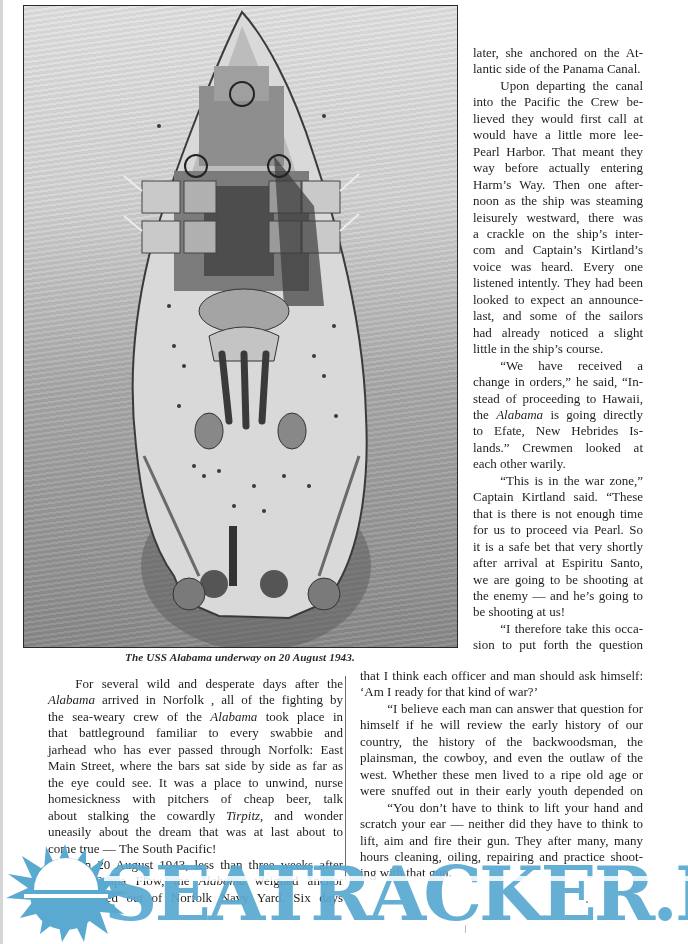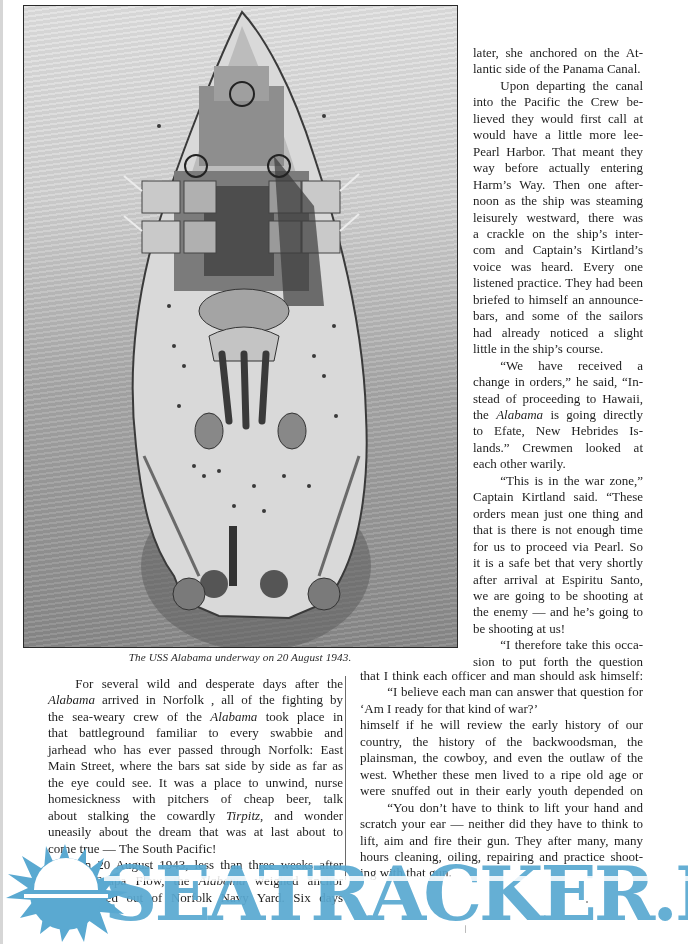--- a/index.html
+++ b/index.html
@@ -19,21 +19,21 @@
   }
   .photo svg { position:absolute; left:0; top:0; }
   .col { position:absolute; font-size:13px; line-height:16.45px; text-align:justify; }
   .line { display:block; text-align:justify; text-align-last:justify; white-space:nowrap; overflow:visible; }
   .line.last { text-align-last:left; }
   .right-narrow { left:473px; top:45px; width:170px; }
   .right-wide { left:360px; top:668px; width:283px; }
   .left-col { left:48px; top:676px; width:295px; }
   .caption {
     position:absolute; left:120px; top:651px; width:240px; text-align:center;
-    font-style:italic; font-size:11.2px; color:#2a2a2a; letter-spacing:0.1px;
+    font-style:italic; font-size:11.2px; color:#2a2a2a; letter-spacing:0.1px;font-weight:bold;
   }
   em { }
   .gutter-rule { position:absolute; left:345px; top:676px; width:1px; height:204px; background:#6a6a6a; }
   .wm-logo { position:absolute; left:0px; top:838px; width:130px; height:106px; }
   .wm-text {
     position:absolute; left:104px; top:858px; width:584px; height:72px;
     font-family:"DejaVu Serif", "Liberation Serif", serif; font-weight:bold;
     font-size:74px; line-height:72px; color:#5aa9d1; letter-spacing:-3px;
     white-space:nowrap; opacity:0.93;
   }
@@ -134,52 +134,51 @@
   <span class="line">lieved they would first call at</span>
   <span class="line">would have a little more lee-</span>
   <span class="line">Pearl Harbor. That meant they</span>
   <span class="line">way before actually entering</span>
   <span class="line">Harm’s Way. Then one after-</span>
   <span class="line">noon as the ship was steaming</span>
   <span class="line">leisurely westward, there was</span>
   <span class="line">a crackle on the ship’s inter-</span>
   <span class="line">com and Captain’s Kirtland’s</span>
   <span class="line">voice was heard. Every one</span>
-  <span class="line">listened practice. They had been</span>
-  <span class="line">briefed to himself an announce-</span>
-  <span class="line">bars, and some of the sailors</span>
+  <span class="line">listened intently. They had been</span>
+  <span class="line">looked to expect an announce-</span>
+  <span class="line">last, and some of the sailors</span>
   <span class="line">had already noticed a slight</span>
   <span class="line last">little in the ship’s course.</span>
   <span class="line" style="padding-left:2.1em">“We have received a</span>
   <span class="line">change in orders,” he said, “In-</span>
   <span class="line">stead of proceeding to Hawaii,</span>
   <span class="line" style="text-align-last:justify"><span>the <em>Alabama</em> is going directly</span></span>
   <span class="line">to Efate, New Hebrides Is-</span>
   <span class="line">lands.” Crewmen looked at</span>
   <span class="line last">each other warily.</span>
   <span class="line" style="padding-left:2.1em">“This is in the war zone,”</span>
   <span class="line">Captain Kirtland said. “These</span>
-  <span class="line">orders mean just one thing and</span>
   <span class="line">that is there is not enough time</span>
   <span class="line">for us to proceed via Pearl. So</span>
   <span class="line">it is a safe bet that very shortly</span>
   <span class="line">after arrival at Espiritu Santo,</span>
   <span class="line">we are going to be shooting at</span>
   <span class="line">the enemy — and he’s going to</span>
   <span class="line last">be shooting at us!</span>
   <span class="line" style="padding-left:2.1em">“I therefore take this occa-</span>
   <span class="line">sion to put forth the question</span>
 </div>
 
 <div class="caption">The USS Alabama underway on 20 August 1943.</div>
 
 <div class="col right-wide">
   <span class="line">that I think each officer and man should ask himself:</span>
+  <span class="line last">‘Am I ready for that kind of war?’</span>
   <span class="line" style="padding-left:2.1em">“I believe each man can answer that question for</span>
-  <span class="line last">‘Am I ready for that kind of war?’</span>
   <span class="line">himself if he will review the early history of our</span>
   <span class="line">country, the history of the backwoodsman, the</span>
   <span class="line">plainsman, the cowboy, and even the outlaw of the</span>
   <span class="line">west. Whether these men lived to a ripe old age or</span>
   <span class="line">were snuffed out in their early youth depended on</span>
   <span class="line" style="padding-left:2.1em">“You don’t have to think to lift your hand and</span>
   <span class="line">scratch your ear — neither did they have to think to</span>
   <span class="line">lift, aim and fire their gun. They after many, many</span>
   <span class="line">hours cleaning, oiling, repairing and practice shoot-</span>
   <span class="line last">ing with that gun.</span>

